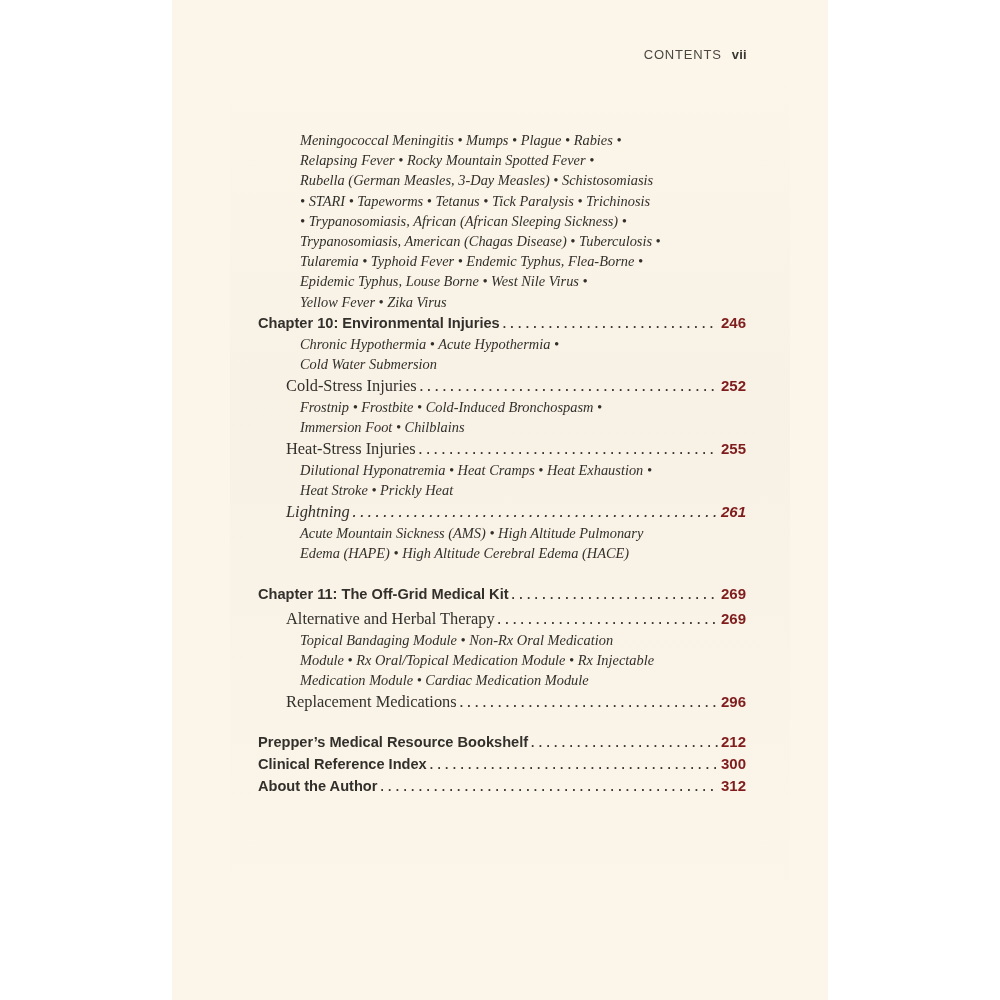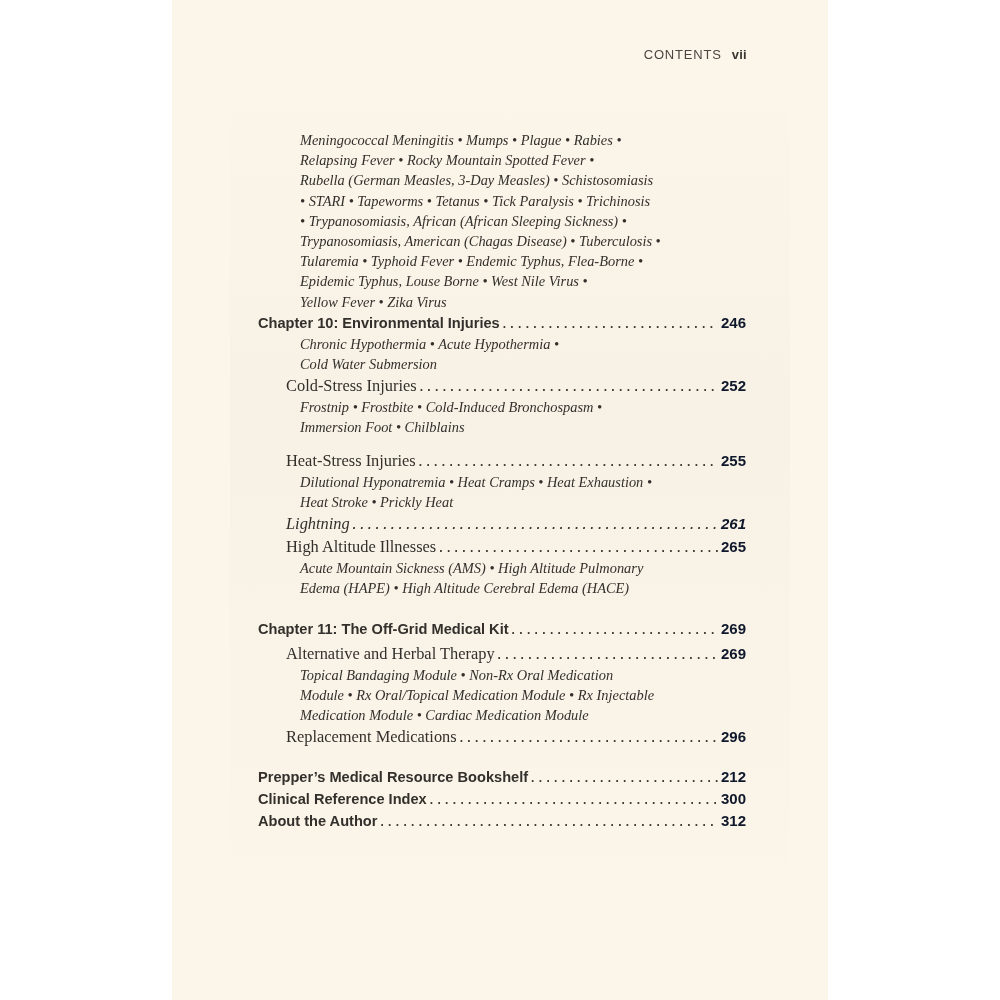--- a/index.html
+++ b/index.html
@@ -38,21 +38,21 @@
       flex: 1 1 auto; overflow: hidden; margin: 0 3px;
       font-family: "Liberation Sans", sans-serif; letter-spacing: 2.6px; font-size: 12px;
       color: #3a3733;
     }
     .row .dots::before {
       content: ". . . . . . . . . . . . . . . . . . . . . . . . . . . . . . . . . . . . . . . . . . . . . . . . . . . . . . . . . . . . . . . . . . . . . . . . . . . . .";
       letter-spacing: 0; word-spacing: 1px; font-weight: bold;
     }
     .row .num {
       flex: 0 0 auto; font-family: "Liberation Sans", sans-serif; font-weight: bold; font-size: 15px;
-      color: #0f172a;
+      color: #7f1d1d;
     }
     .chapter {
       font-family: "Liberation Sans", sans-serif; font-weight: bold; font-size: 14.6px;
       height: 22px; line-height: 22px;
     }
     .section {
       font-family: "Liberation Serif", serif; font-size: 16.4px; padding-left: 28px;
       height: 22px; line-height: 22px;
     }
     .sec-sub {
@@ -103,41 +103,36 @@
   <div class="row section" style="margin-top:1px;">
     <span class="label">Cold-Stress Injuries</span>
     <span class="dots"></span>
     <span class="num">252</span>
   </div>
   <div class="sec-sub">
     <div>Frostnip • Frostbite • Cold-Induced Bronchospasm •</div>
     <div>Immersion Foot • Chilblains</div>
   </div>
 
-  <div class="row section" style="margin-top:13px;">
+  <div class="row section" style="margin-top:1px;">
     <span class="label">Heat-Stress Injuries</span>
     <span class="dots"></span>
     <span class="num">255</span>
   </div>
   <div class="sec-sub">
     <div>Dilutional Hyponatremia • Heat Cramps • Heat Exhaustion •</div>
     <div>Heat Stroke • Prickly Heat</div>
   </div>
 
   <div class="row section" style="margin-top:1px;font-style:italic;">
     <span class="label">Lightning</span>
     <span class="dots"></span>
     <span class="num">261</span>
   </div>
 
-  <div class="row section" style="margin-top:1px;">
-    <span class="label">High Altitude Illnesses</span>
-    <span class="dots"></span>
-    <span class="num">265</span>
-  </div>
   <div class="sec-sub">
     <div>Acute Mountain Sickness (AMS) • High Altitude Pulmonary</div>
     <div>Edema (HAPE) • High Altitude Cerebral Edema (HACE)</div>
   </div>
 
   <div class="row chapter" style="margin-top:20px;">
     <span class="label">Chapter 11: The Off-Grid Medical Kit</span>
     <span class="dots"></span>
     <span class="num">269</span>
   </div>

